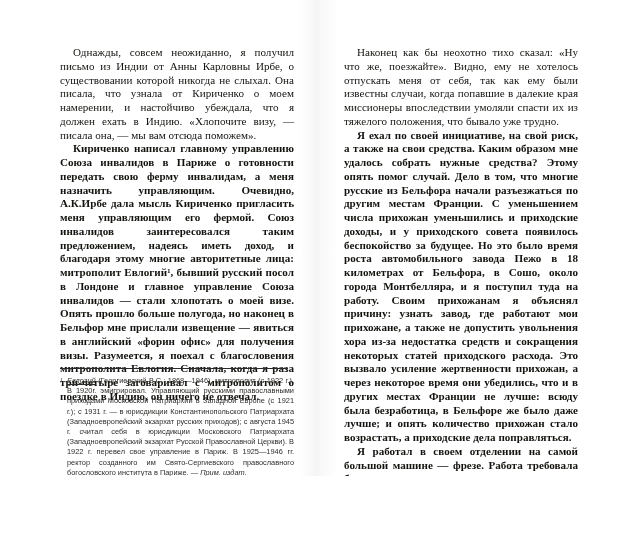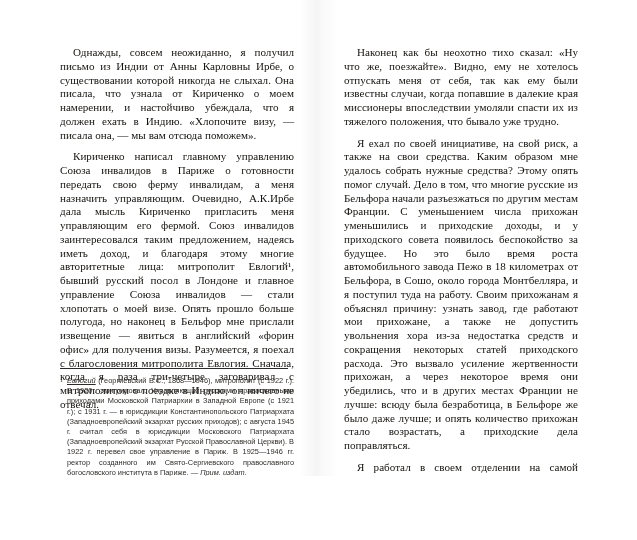--- a/index.html
+++ b/index.html
@@ -53,21 +53,21 @@
   p.body {
     margin: 0;
     text-align: justify;
     text-justify: inter-word;
     font-size: 11.1px;
     line-height: 13.75px;
     text-indent: 13px;
     hyphens: manual;
     word-spacing: 0.1px;
   }
-  p.body + p.body { margin-top: 8px; }
+  p.body + p.body { margin-top: 0; font-weight: bold; }
 
   .fn-wrap {
     position: absolute;
     left: 60px;
     top: 368px;
     width: 234px;
   }
   .fn-rule {
     width: 228px;
     height: 1px;

